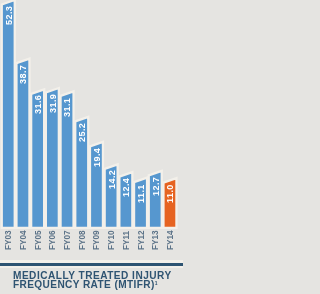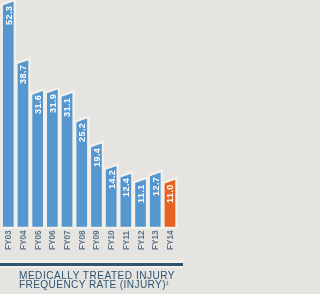--- a/index.html
+++ b/index.html
@@ -16,21 +16,21 @@
             letter-spacing:0.45px;line-height:9px;white-space:nowrap;
             transform:rotate(-90deg);transform-origin:0 0;will-change:transform;}
 
   .catlabel{position:absolute;top:250.4px;color:#5d7489;font-weight:bold;font-size:8.2px;
             letter-spacing:0;line-height:8.2px;white-space:nowrap;
             transform:rotate(-90deg);transform-origin:0 0;will-change:transform;}
 
   #rulewrap{position:absolute;left:0;top:260.3px;width:183px;height:8.2px;background:#f3f0ea;}
   #rule{position:absolute;left:0;top:2.5px;width:183px;height:2.8px;background:#2e5472;}
 
-  .tline{position:absolute;left:19px;color:#2f5472;font-weight:normal;font-size:10.1px;
+  .tline{position:absolute;left:13px;color:#2f5472;font-weight:bold;font-size:10.1px;
          letter-spacing:0.49px;line-height:10.1px;white-space:nowrap;
          backface-visibility:hidden;}
   #title-l1{top:271.2px;}
   #title-l2{top:280.4px;letter-spacing:0.39px;}
   #title-l2 sup{font-size:5px;vertical-align:super;line-height:0;letter-spacing:0;
                 position:relative;top:0.6px;}
 </style>
 </head>
 <body>
 
@@ -76,13 +76,13 @@
   <div class="catlabel" style="left: 137.55px;">FY12</div>
   <div class="catlabel" style="left: 152.25px;">FY13</div>
   <div class="catlabel" style="left: 166.95px;">FY14</div>
 </div>
 
 <div id="rulewrap">
   <div id="rule"></div>
 </div>
 
 <div id="title-l1" class="tline">MEDICALLY TREATED INJURY</div>
-<div id="title-l2" class="tline"><span>FREQUENCY RATE (INJURY)</span><sup>1</sup></div>
+<div id="title-l2" class="tline"><span>FREQUENCY RATE (MTIFR)</span><sup>1</sup></div>
 
 </body></html>

